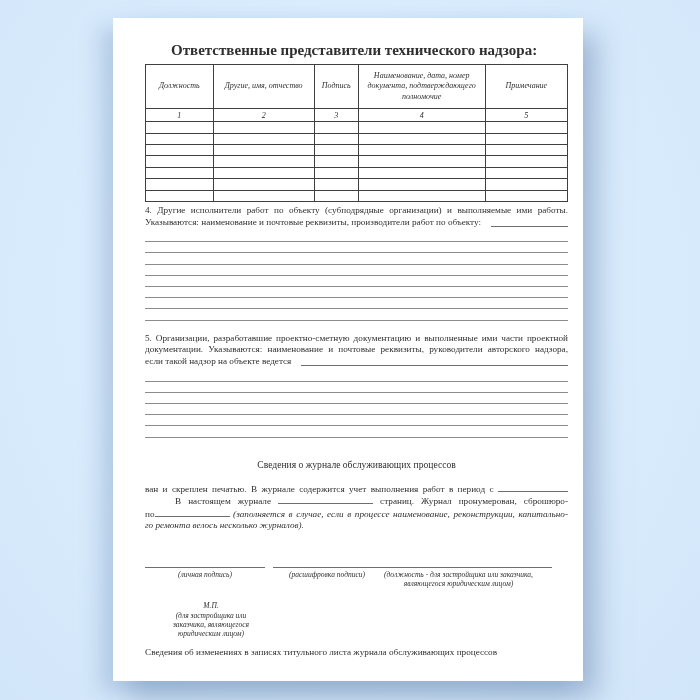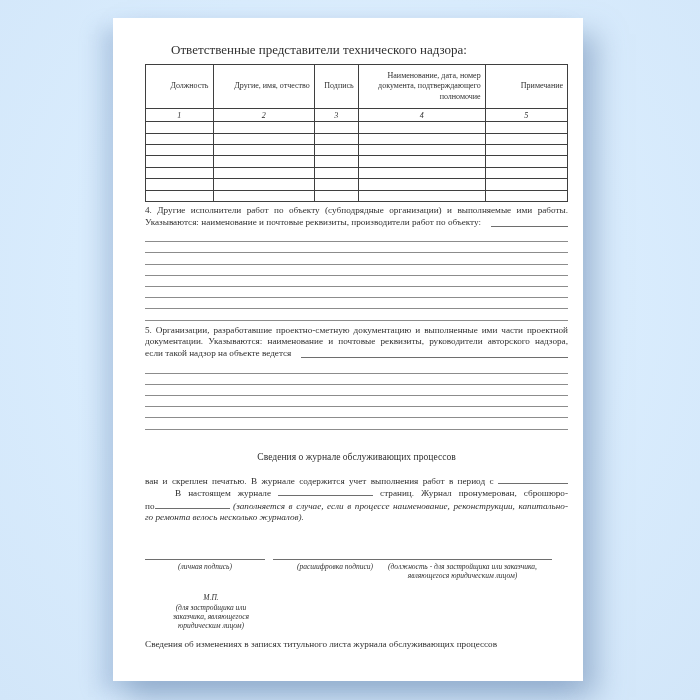--- a/index.html
+++ b/index.html
@@ -12,36 +12,36 @@
   .bg {
     position:relative; width:700px; height:700px;
     background: radial-gradient(ellipse at 50% 42%, #e6f1fd 0%, #d9ecfd 55%, #d2e6f9 100%);
   }
   .page {
     position:absolute; left:113px; top:18px; width:470px; height:663px;
     background:#ffffff;
     box-shadow:-14px 10px 18px rgba(125,155,195,.32), 14px 16px 26px rgba(105,135,175,.5);
     padding:26px 15px 0 32px;
   }
-  .doc-title { font-weight:normal; font-size:13px; line-height:12px;padding-left:26px; }
+  .doc-title { font-weight:bold; font-size:15px; line-height:12px;padding-left:26px; }
 
   table { width:100%; border-collapse:collapse; table-layout:fixed; margin-top:8px; }
   th, td { border:1px solid #3f3f3f; }
   col.c1{width:16%} col.c2{width:24%} col.c3{width:10.4%} col.c4{width:30.1%} col.c5{width:19.5%}
   thead th {
-    font-weight:normal; font-size:8px; line-height:1.3;
-    text-align:right; vertical-align:middle; height:40px; padding:6px 4px;
+    font-style:italic; font-weight:normal; font-size:8px; line-height:1.3;
+    text-align:center; vertical-align:middle; height:40px; padding:6px 4px;
   }
   tr.nums td { font-style:italic; font-size:8px; text-align:center; height:13px; padding:0; }
   tbody.empty td { height:11.4px; padding:0; }
 
   .body-text { font-size:9.2px; line-height:11.6px; }
   .jline { text-align:justify; text-align-last:justify; }
   .sec4 { margin-top:3px; }
-  .sec5 { margin-top:4px; }
+  .sec5 { margin-top:12px; }
   .lead-bold { font-weight:normal;margin-top:23px; }
 
   .fill-row { display:flex; align-items:flex-end;gap:10px; }
   .fill-row > span { white-space:nowrap; }
   .fill { flex:1; border-bottom:1px solid #6e6e6e; height:10px; margin-bottom:1px; }
 
   .blanks { margin-top:3px; }
   .blank-line { height:11.2px; border-bottom:1px solid #8c8c8c; }
 
   .journal-heading { margin-top:21px; text-align:center; font-weight:normal; font-size:9.6px; }
@@ -50,21 +50,21 @@
   .ublank { display:inline-block; border-bottom:1px solid #6e6e6e; height:9px; vertical-align:baseline; }
   .w95{width:95px} .w70{width:70px} .w75{width:75px}
   .it { font-style:italic; }
 
   .sig-row { display:flex; margin-top:26px; font-size:7.5px; line-height:9px; }
   .sig-left { width:120px; }
   .sig-right { flex:1; margin-left:8px; margin-right:16px; }
   .sig-line { border-bottom:1px solid #6e6e6e; height:10px; }
   .sig-label { font-style:italic; text-align:center; margin-top:2px; }
   .sig-right-labels { display:flex; margin-top:2px; font-style:italic; }
-  .lbl-transcript { white-space:nowrap; margin-left:24px; }
+  .lbl-transcript { white-space:nowrap; margin-left:16px; }
   .lbl-position { flex:1; text-align:center; }
 
   .mp-block { margin-top:13px; margin-left:10px; width:112px; text-align:center;
               font-style:italic; font-size:7.5px; line-height:9px; }
   .mp-sign { margin-bottom:1px;font-style:italic; }
 
   .footer-line { margin-top:9px; font-size:9.2px; }
 </style>
 </head>
 <body>

